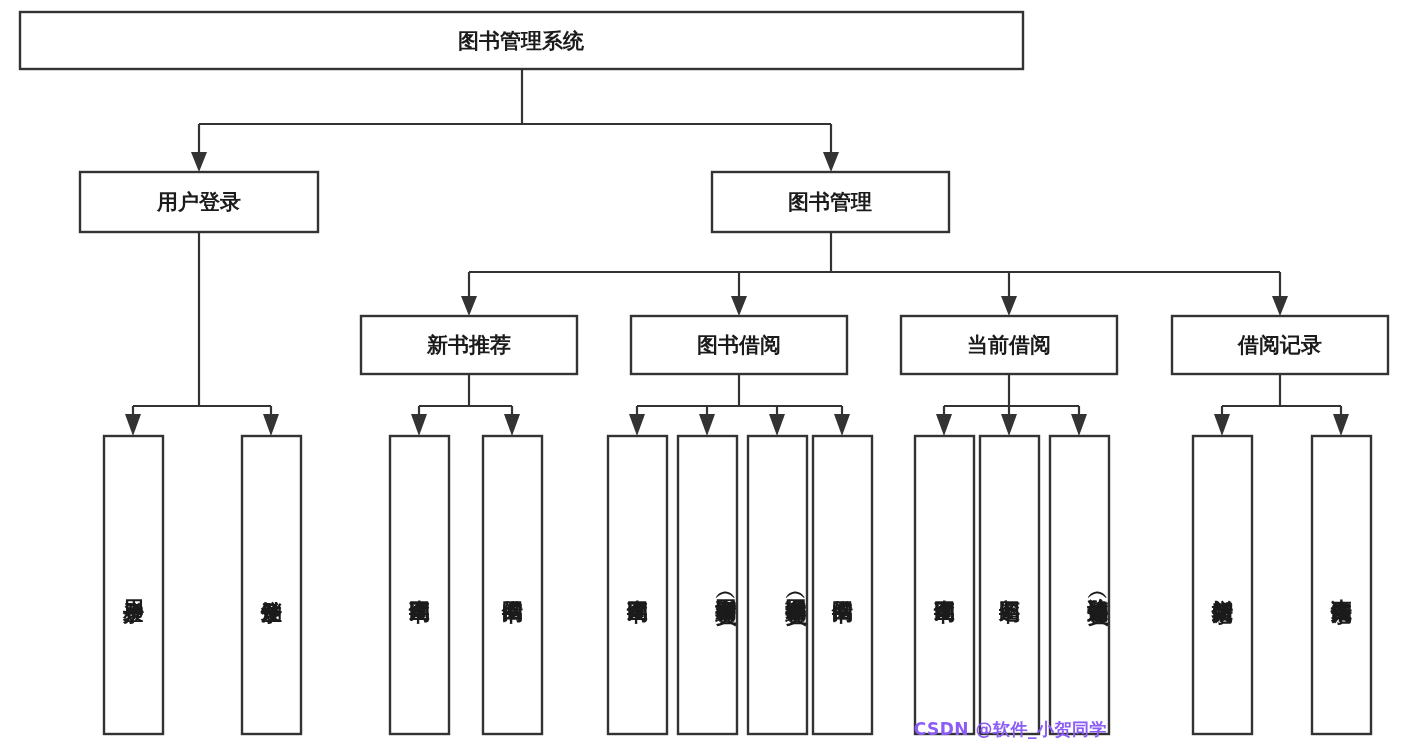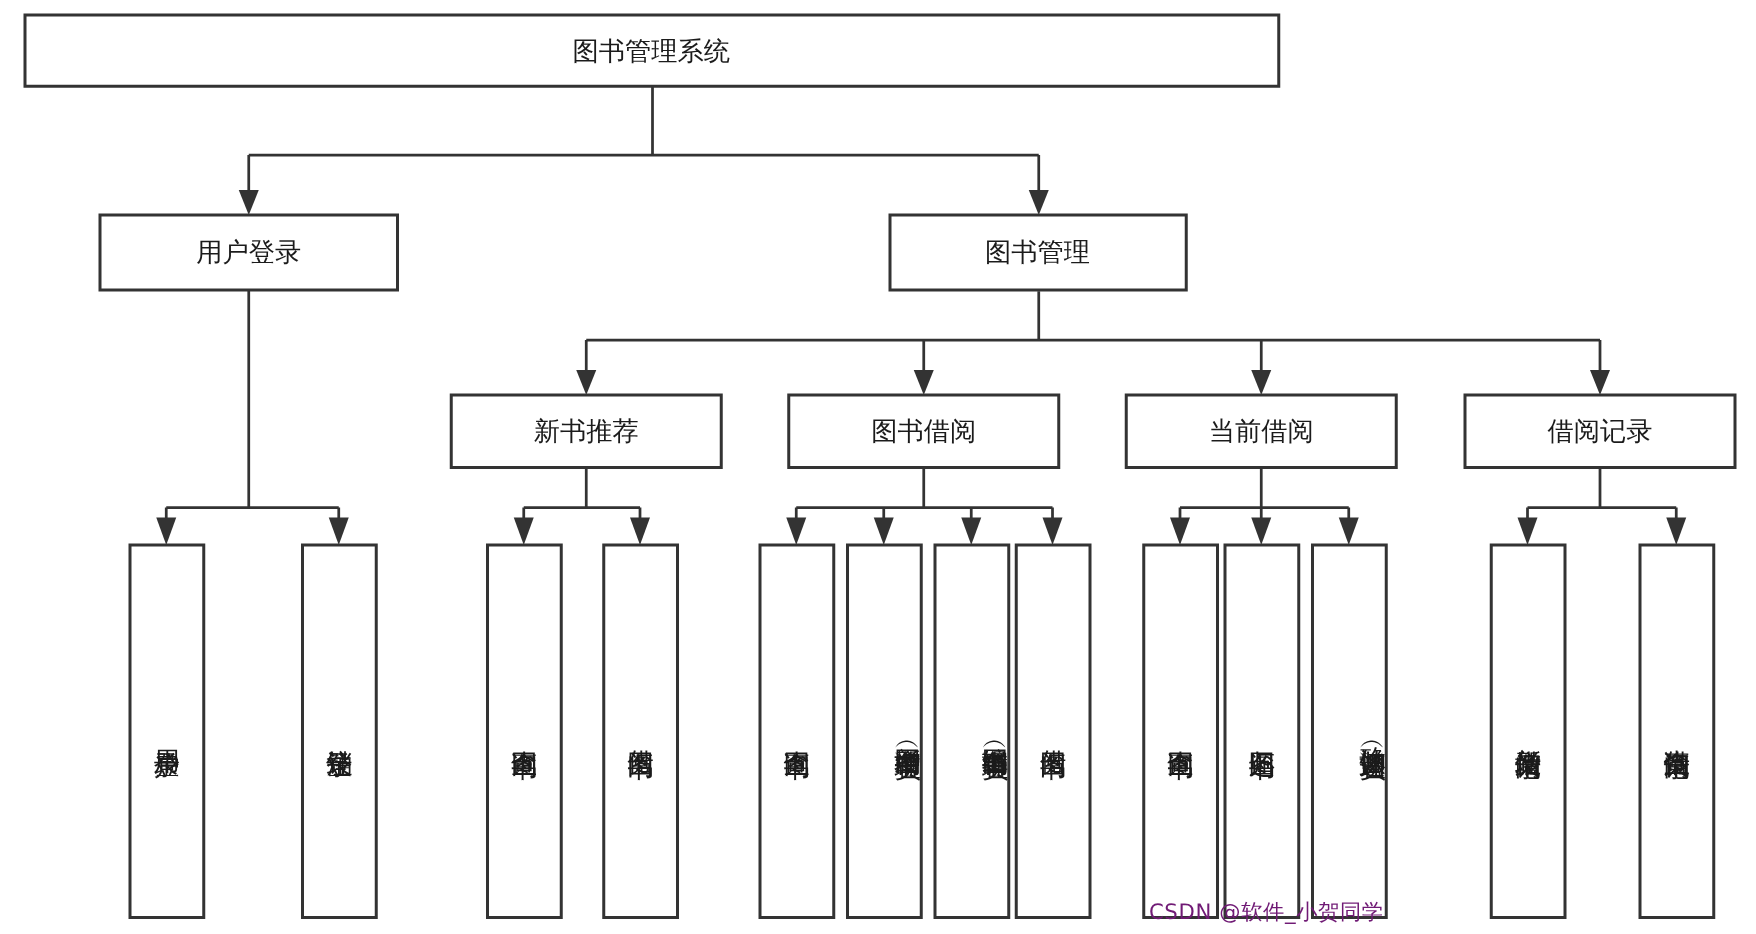--- a/index.html
+++ b/index.html
@@ -11,20 +11,21 @@
     width: 1405px;
     height: 747px;
     font-family: "DejaVu Sans", "Liberation Sans", sans-serif;
     overflow: hidden;
   }
   #canvas {
     position: relative;
     width: 1115px;
     height: 747px;
     background: #ffffff;
+    font-weight: bold;
   }
   svg#diagram {
     position: absolute;
     top: 0;
     left: 0;
     width: 1405px;
     height: 747px;
   }
   .node-rect {
     fill: #ffffff;
@@ -63,21 +64,21 @@
     white-space: nowrap;
     pointer-events: none;
     text-align: center;
   }
   .watermark {
     position: absolute;
     right: 8px;
     bottom: 6px;
     font-family: "DejaVu Sans", "Liberation Sans", sans-serif;
     font-size: 17px;
-    color: #701a75;
+    color: #8b5cf6;
     white-space: nowrap;
     letter-spacing: 0.5px;
   }
 </style>
 </head>
 <body>
 
 <div id="canvas">
 
   <svg id="diagram" viewBox="0 0 1405 747">

